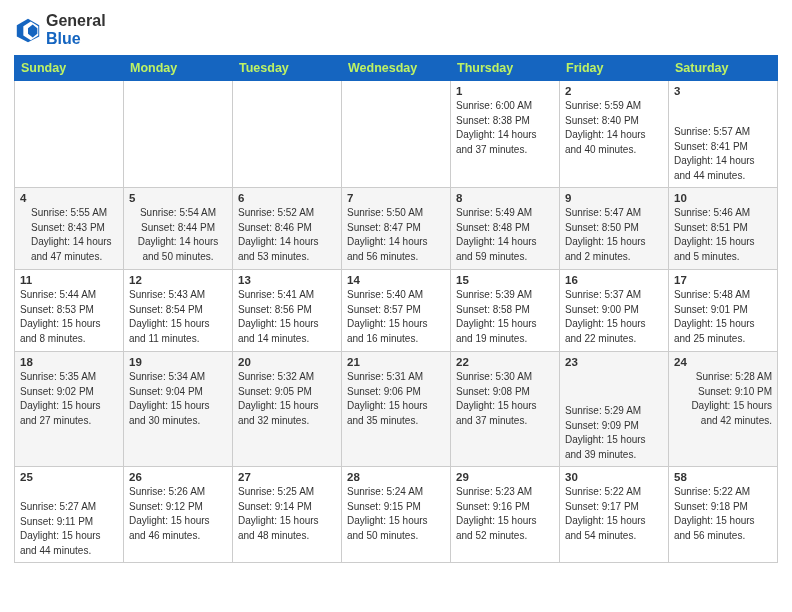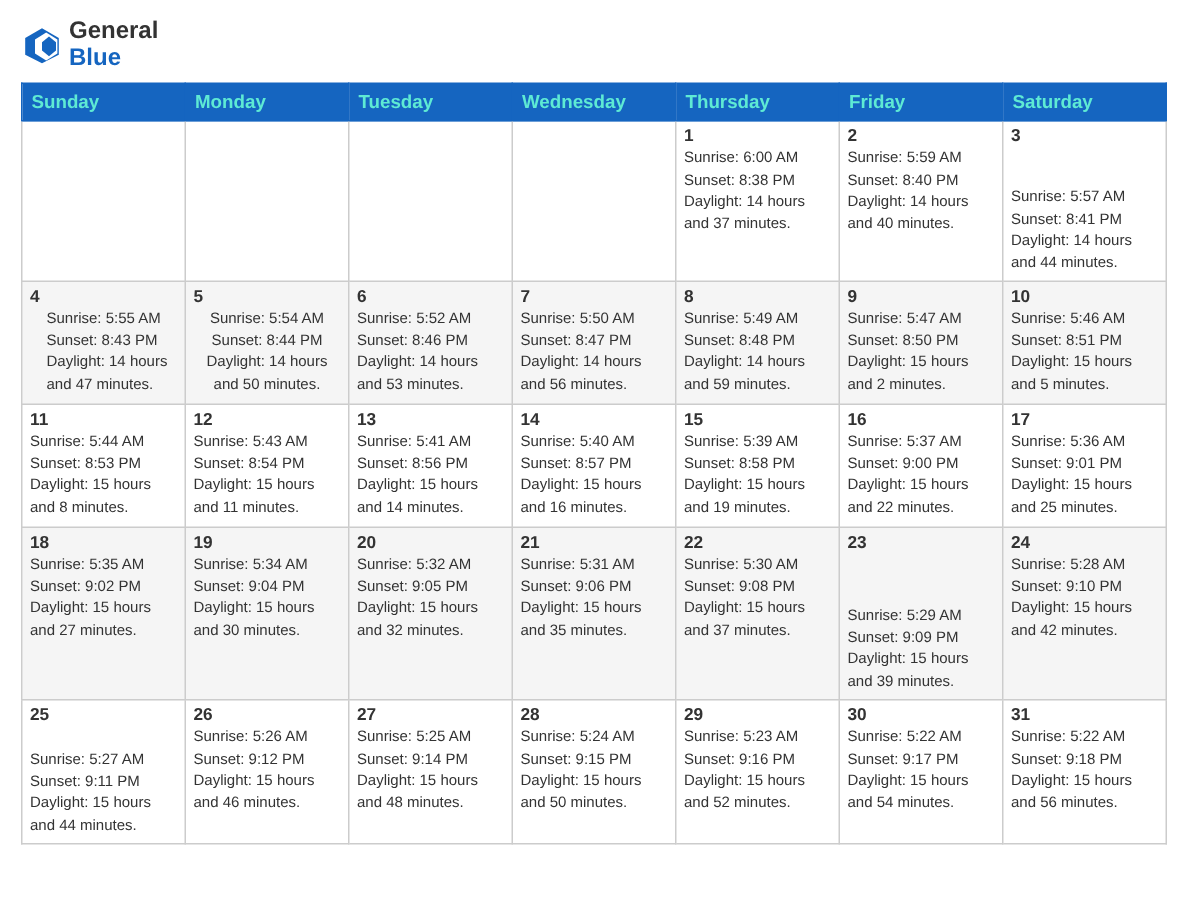--- a/index.html
+++ b/index.html
@@ -57,21 +57,21 @@
       font-size: 15px;
       color: #444;
     }
     .calendar {
       width: 100%;
       border-collapse: collapse;
       border: 1px solid #ccc;
     }
     .calendar th {
       background: #1565c0;
-      color: #5eead4;
+      color: #bef264;
       text-align: left;
       padding: 5px 6px;
       font-size: 12.5px;
       font-weight: bold;
       border: 1px solid #1565c0;
     }
     .calendar td {
       width: calc(100% / 7);
       vertical-align: top;
       border: 1px solid #ccc;
@@ -246,21 +246,21 @@
           </td>
           <td>
             <span class="day-num">16</span>
             <div class="day-info" style="white-space: pre-line;">Sunrise: 5:37 AM
 Sunset: 9:00 PM
 Daylight: 15 hours
 and 22 minutes.</div>
           </td>
           <td>
             <span class="day-num">17</span>
-            <div class="day-info" style="white-space: pre-line;">Sunrise: 5:36 AM
+            <div class="day-info" style="white-space: pre-line;">Sunrise: 5:48 AM
 Sunset: 9:01 PM
 Daylight: 15 hours
 and 25 minutes.</div>
           </td>
         </tr>
         <tr>
           <td>
             <span class="day-num">18</span>
             <div class="day-info" style="white-space: pre-line;">Sunrise: 5:35 AM
 Sunset: 9:02 PM
@@ -297,21 +297,21 @@
           </td>
           <td>
             <span class="day-num">23</span>
             <div class="day-info" style="white-space: pre-line; margin-top: 36px;">Sunrise: 5:29 AM
 Sunset: 9:09 PM
 Daylight: 15 hours
 and 39 minutes.</div>
           </td>
           <td>
             <span class="day-num">24</span>
-            <div class="day-info" style="white-space: pre-line;">Sunrise: 5:28 AM
+            <div class="day-info" style="white-space: pre-line; text-align: right;">Sunrise: 5:28 AM
 Sunset: 9:10 PM
 Daylight: 15 hours
 and 42 minutes.</div>
           </td>
         </tr>
         <tr>
           <td>
             <span class="day-num">25</span>
             <div class="day-info" style="white-space: pre-line; margin-top: 17px;">Sunrise: 5:27 AM
 Sunset: 9:11 PM
@@ -347,21 +347,21 @@
 and 52 minutes.</div>
           </td>
           <td>
             <span class="day-num">30</span>
             <div class="day-info" style="white-space: pre-line;">Sunrise: 5:22 AM
 Sunset: 9:17 PM
 Daylight: 15 hours
 and 54 minutes.</div>
           </td>
           <td>
-            <span class="day-num">31</span>
+            <span class="day-num">58</span>
             <div class="day-info" style="white-space: pre-line;">Sunrise: 5:22 AM
 Sunset: 9:18 PM
 Daylight: 15 hours
 and 56 minutes.</div>
           </td>
         </tr>
       </tbody>
   </table>
 </div>
 

